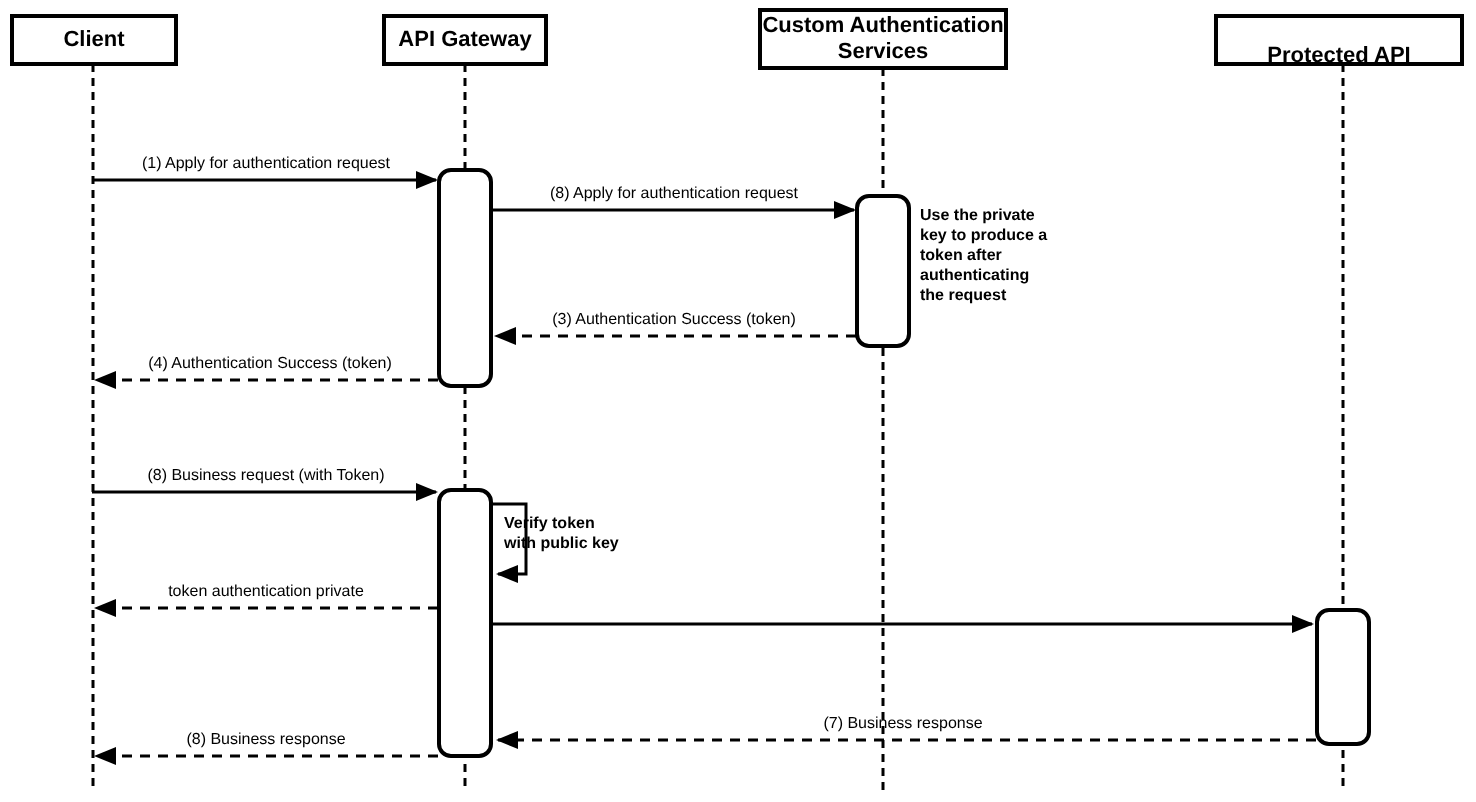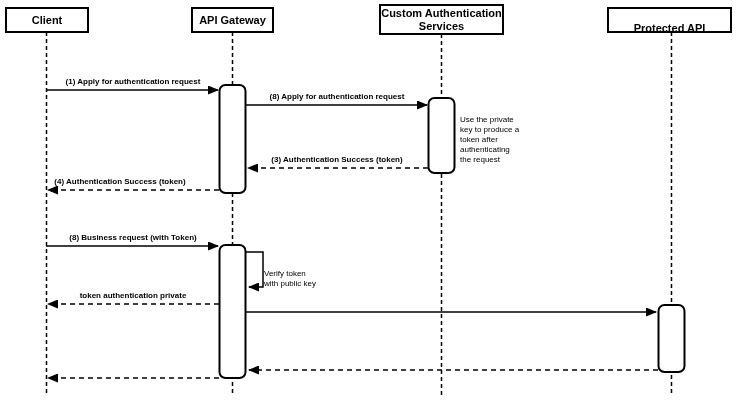--- a/index.html
+++ b/index.html
@@ -20,36 +20,35 @@
     justify-content: center;
     text-align: center;
     font-weight: bold;
     font-size: 11px;
     line-height: 13px;
     white-space: pre-line;
     pointer-events: none;
   }
   .msg-label {
     position: absolute;
-    font-weight: bold;
+    font-weight: normal;
     font-size: 8px;
     line-height: 11px;
     text-align: center;
     height: 12px;
     pointer-events: none;
   }
   .free-text {
     position: absolute;
-    font-weight: normal;
+    font-weight: bold;
     font-size: 8px;
     line-height: 10px;
     text-align: left;
     white-space: pre-line;
     pointer-events: none;
-    margin-top: 12px;
   }
 </style>
 </head>
 <body>
 
 <div class="stage">
 
   <svg width="738" height="401" viewBox="0 0 738 401">
     <defs>
       <marker id="arrow" markerUnits="userSpaceOnUse" markerWidth="11" markerHeight="9" refX="10" refY="4.5" orient="auto">
@@ -86,25 +85,27 @@
 
   <div class="actor-label" style="left:6px; top:8px; width:82px; height:24px;">Client</div>
   <div class="actor-label" style="left:192px; top:8px; width:81px; height:24px;">API Gateway</div>
   <div class="actor-label" style="left:380px; top:5px; width:123px; height:29px;">Custom Authentication
 Services</div>
   <div class="actor-label" style="left:608px; top:8px; width:123px; height:41px;">Protected API</div>
 
   <div class="msg-label" style="left:46px; top:76px; width:174px;">(1) Apply for authentication request</div>
   <div class="msg-label" style="left:246px; top:91px; width:182px;">(8) Apply for authentication request</div>
   <div class="msg-label" style="left:246px; top:154px; width:182px;">(3) Authentication Success (token)</div>
-  <div class="msg-label" style="left:33px; top:176px; width:174px;">(4) Authentication Success (token)</div>
+  <div class="msg-label" style="left:48px; top:176px; width:174px;">(4) Authentication Success (token)</div>
   <div class="msg-label" style="left:46px; top:232px; width:174px;">(8) Business request (with Token)</div>
-  <div class="free-text" style="left:264px; top:257px;">Verify token
+  <div class="free-text" style="left:252px; top:257px;">Verify token
 with public key</div>
   <div class="msg-label" style="left:46px; top:290px; width:174px;">token authentication private</div>
+  <div class="msg-label" style="left:246px; top:356px; width:411px;">(7) Business response</div>
+  <div class="msg-label" style="left:46px; top:364px; width:174px;">(8) Business response</div>
 
   <div class="free-text" style="left:460px; top:103px; width:70px;">Use the private
 key to produce a
 token after
 authenticating
 the request</div>
 
 </div>
 
 </body></html>

